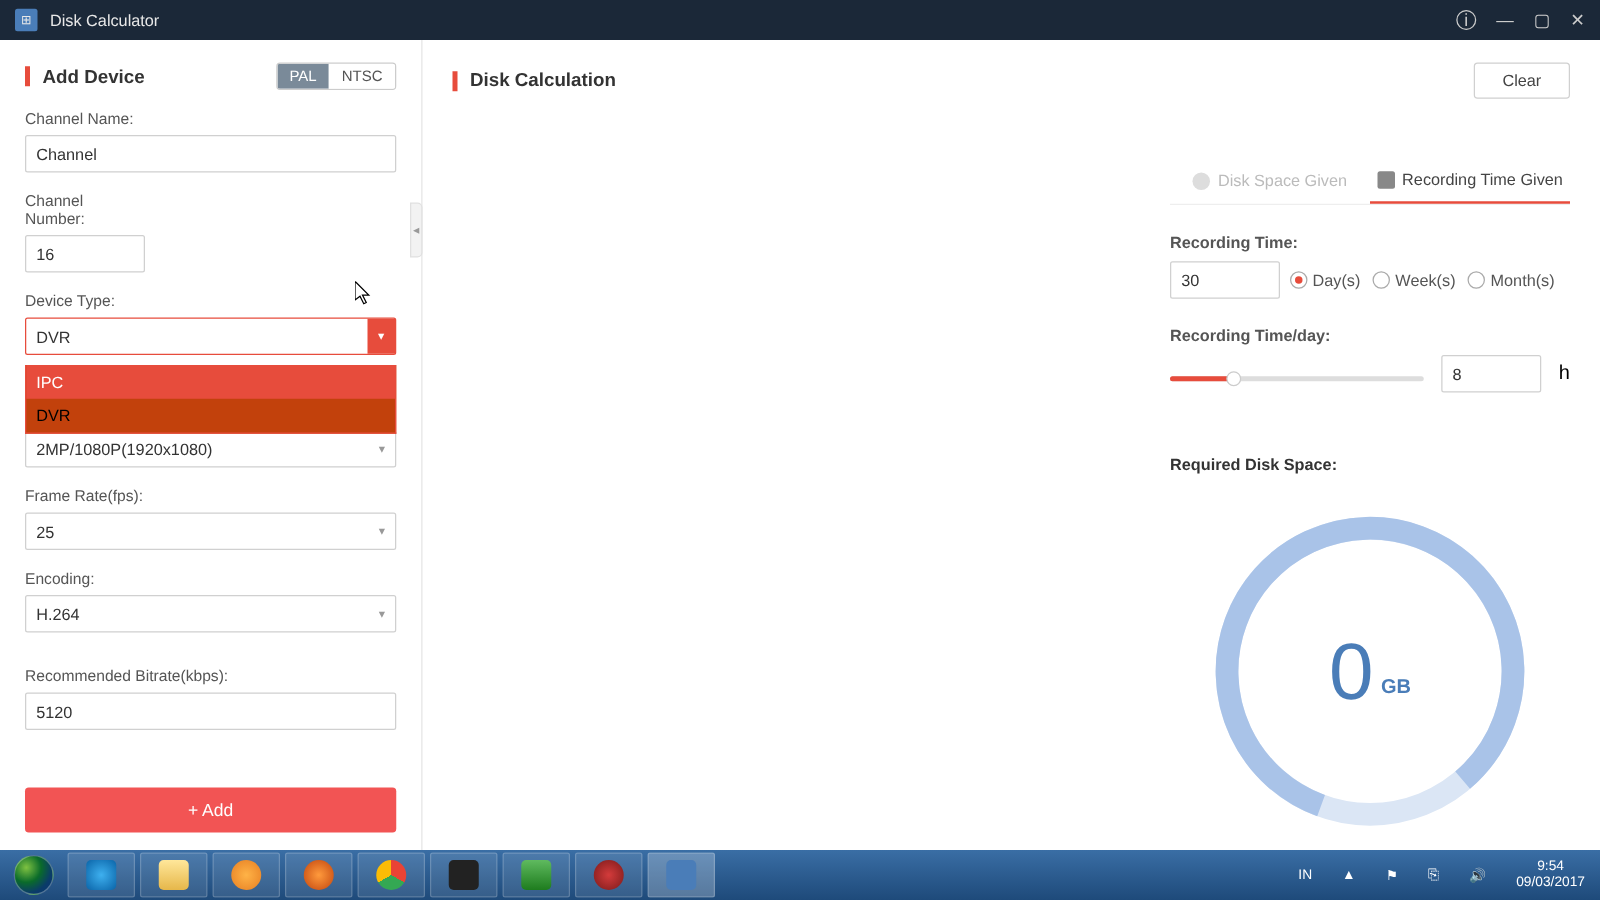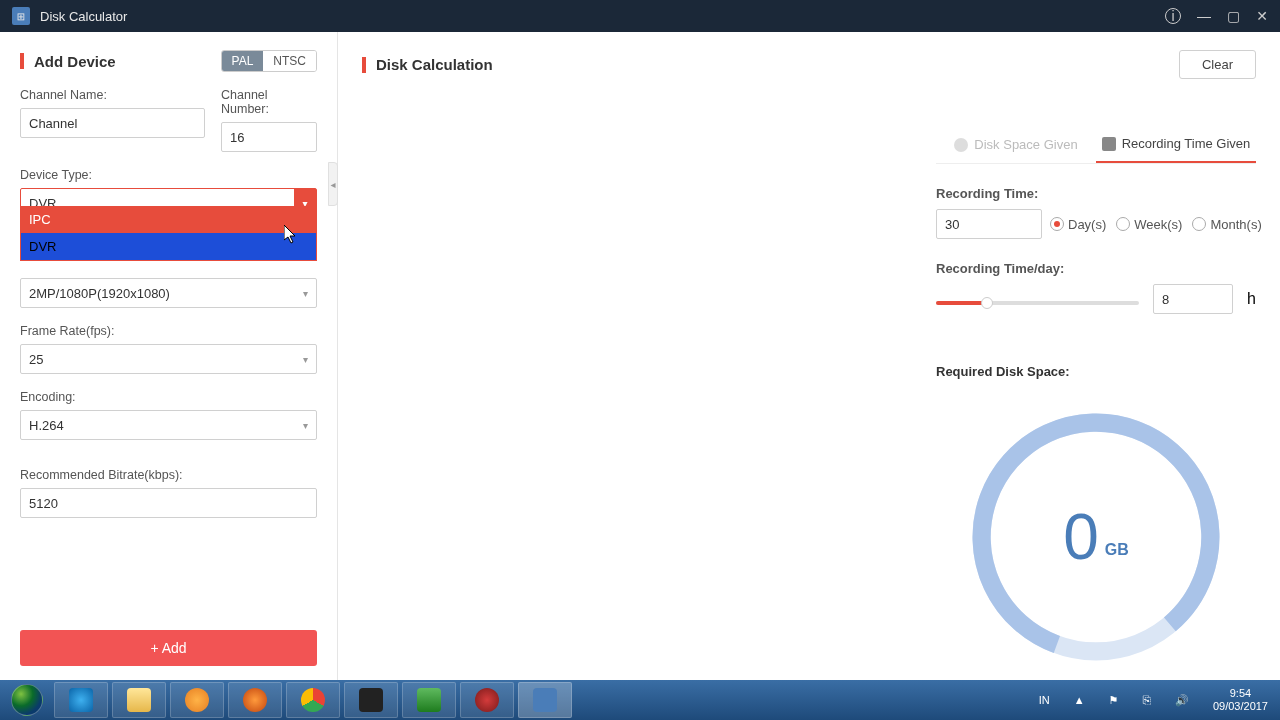--- a/index.html
+++ b/index.html
@@ -16,54 +16,54 @@
 .sidebar { width: 338px; border-right: 1px solid #e5e5e5; padding: 18px 20px; position: relative; background:#fff; }
 .collapse-handle { position:absolute; right:-1px; top:130px; width:10px; height:44px; background:#f2f2f2; border:1px solid #e0e0e0; border-radius:0 4px 4px 0; display:flex; align-items:center; justify-content:center; font-size:10px; color:#999; }
 
 .section-title { display:flex; align-items:center; font-size:15px; font-weight:600; color:#333; }
 .section-title::before { content:""; display:inline-block; width:4px; height:16px; background:#e74c3c; margin-right:10px; }
 
 .toggle-group { float:right; display:flex; border:1px solid #ccc; border-radius:3px; overflow:hidden; }
 .toggle-group .tg { padding:3px 10px; font-size:12px; background:#fff; color:#555; cursor:pointer; }
 .toggle-group .tg.active { background:#7a8a99; color:#fff; }
 
-.form-row { margin-top:16px; display:flex; gap:16px; }
+.form-row { margin-top:16px; display:flex; gap:16px;flex-direction:column; }
 .form-row .field { flex:1; }
 .form-label { font-size:12.5px; color:#555; display:block; margin-bottom:6px; }
 input.text, .select-box, .dropdown-open .sel-display {
   width:100%; height:30px; border:1px solid #d0d0d0; border-radius:2px; padding:0 8px;
   font-size:13px; color:#333; background:#fff;
 }
 .select-box { display:flex; align-items:center; justify-content:space-between; cursor:pointer; }
 .select-box .caret { color:#999; font-size:10px; }
 
 .dropdown-open { position:relative; }
 .dropdown-open .sel-display { border:1px solid #e74c3c; display:flex; align-items:center; justify-content:space-between; }
 .dropdown-open .caret-btn { width:22px; height:28px; background:#e74c3c; display:flex; align-items:center; justify-content:center; margin:-1px -8px -1px 0; color:#fff; font-size:10px; }
-.dropdown-list { position:absolute; left:0; right:0; top:18px; border:1px solid #e74c3c; border-top:none; background:#1d4ed8; z-index:10; }
+.dropdown-list { position:absolute; left:0; right:0; top:38px; border:1px solid #e74c3c; border-top:none; background:#c2410c; z-index:10; }
 .dropdown-list .opt { padding:6px 8px; font-size:13px; cursor:pointer; }
 .dropdown-list .opt.hover { background:#e74c3c; color:#fff; }
 
 .add-btn { position:absolute; left:20px; right:20px; bottom:14px; height:36px; background:#f25454; color:#fff; border:none; border-radius:3px; font-size:14px; cursor:pointer; }
 
 .main { flex:1; padding:18px 24px; position:relative; overflow:hidden; }
 .main-header { display:flex; align-items:center; justify-content:space-between; }
 .clear-btn { padding:6px 22px; background:#fff; border:1px solid #d0d0d0; border-radius:3px; font-size:13px; color:#444; cursor:pointer; }
 
 .right-panel { position:absolute; right:24px; top:94px; width:320px; }
 .tabs { display:flex; border-bottom:1px solid #eee; }
 .tab { flex:1; text-align:center; padding:10px 4px; font-size:13px; color:#bbb; cursor:pointer; display:flex; align-items:center; justify-content:center; gap:6px; }
 .tab.active { color:#444; border-bottom:2px solid #e74c3c; }
 .tab .tab-icon { width:14px; height:14px; border-radius:50%; background:#ddd; display:inline-block; }
 .tab.active .tab-icon { border-radius:2px; background:#888; }
 
 .rp-field { margin-top:22px; }
 .rp-label { font-size:13px; color:#555; display:block; margin-bottom:8px;font-weight:bold; }
 .rt-row { display:flex; align-items:center; gap:8px; }
-.rt-row input.text { width:106px; }
+.rt-row input.text { width:88px; }
 .radio-group { display:flex; gap:10px; align-items:center; font-size:13px; color:#555; }
 .radio { display:flex; align-items:center; gap:4px; cursor:pointer; }
 .radio .dot { width:14px; height:14px; border:1px solid #aaa; border-radius:50%; display:inline-block; position:relative; }
 .radio.checked .dot::after { content:""; position:absolute; inset:3px; border-radius:50%; background:#e74c3c; }
 
 .slider { position:relative; height:4px; background:#ddd; border-radius:2px; margin-top:8px; }
 .slider .fill { position:absolute; left:0; top:0; bottom:0; width:25%; background:#e74c3c; border-radius:2px; }
 .slider .thumb { position:absolute; left:25%; top:50%; width:12px; height:12px; background:#fff; border:1px solid #ccc; border-radius:50%; transform:translate(-50%,-50%); }
 .slider-row { display:flex; align-items:center; gap:14px; }
 .slider-wrap { flex:1; }

